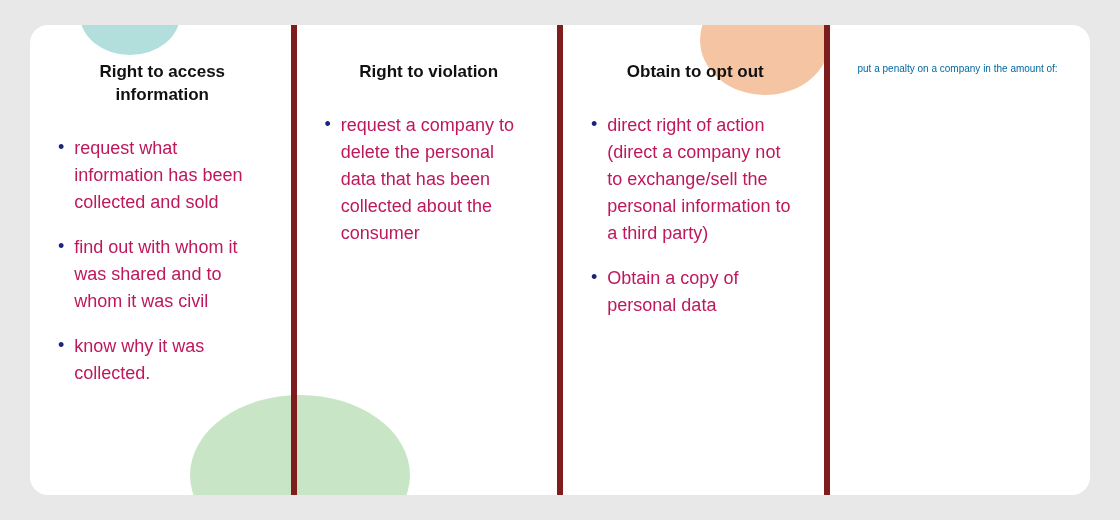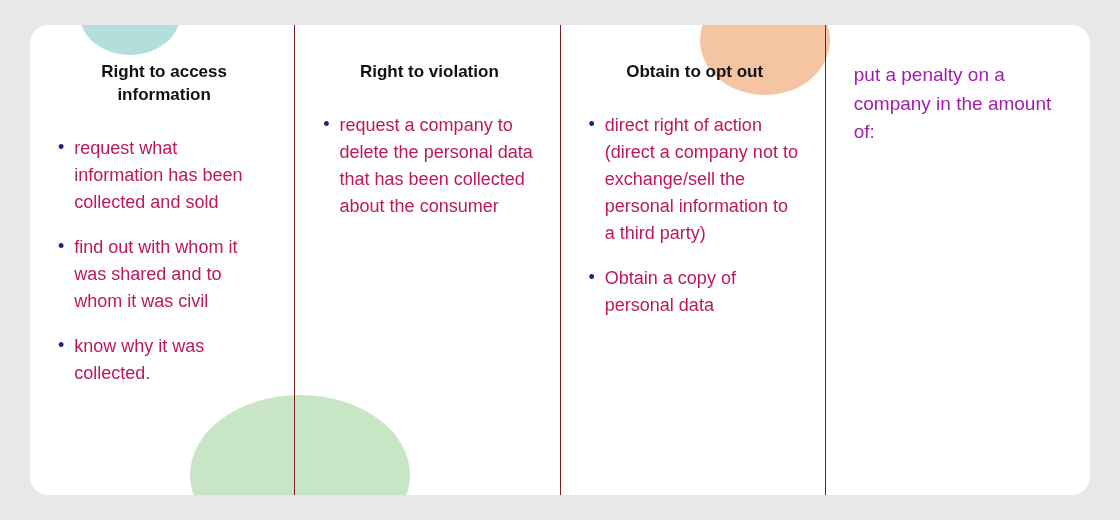--- a/index.html
+++ b/index.html
@@ -68,21 +68,21 @@
       z-index: 1;
     }
 
     .col {
       flex: 1;
       padding: 36px 24px 24px 28px;
       position: relative;
     }
 
     .col:not(:last-child) {
-      border-right: 1px solid #7f1d1d;
+      border-right: 6px solid #7f1d1d;
     }
 
     .col-title {
       font-size: 17px;
       font-weight: 700;
       text-align: center;
       margin-bottom: 28px;
       line-height: 1.35;
       color: #111;
     }
@@ -110,22 +110,22 @@
     .bullet-list li::before {
       content: '•';
       color: #1a237e;
       font-size: 18px;
       margin-right: 10px;
       margin-top: -1px;
       flex-shrink: 0;
     }
 
     .penalty-intro {
-      font-size: 19px;
-      color: #a21caf;
+      font-size: 10px;
+      color: #0369a1;
       margin-bottom: 18px;
       line-height: 1.5;
     }
   </style>
 </head>
 <body>
 
 <div class="card">
   <div class="blob-teal"></div>
   <div class="blob-peach"></div>

